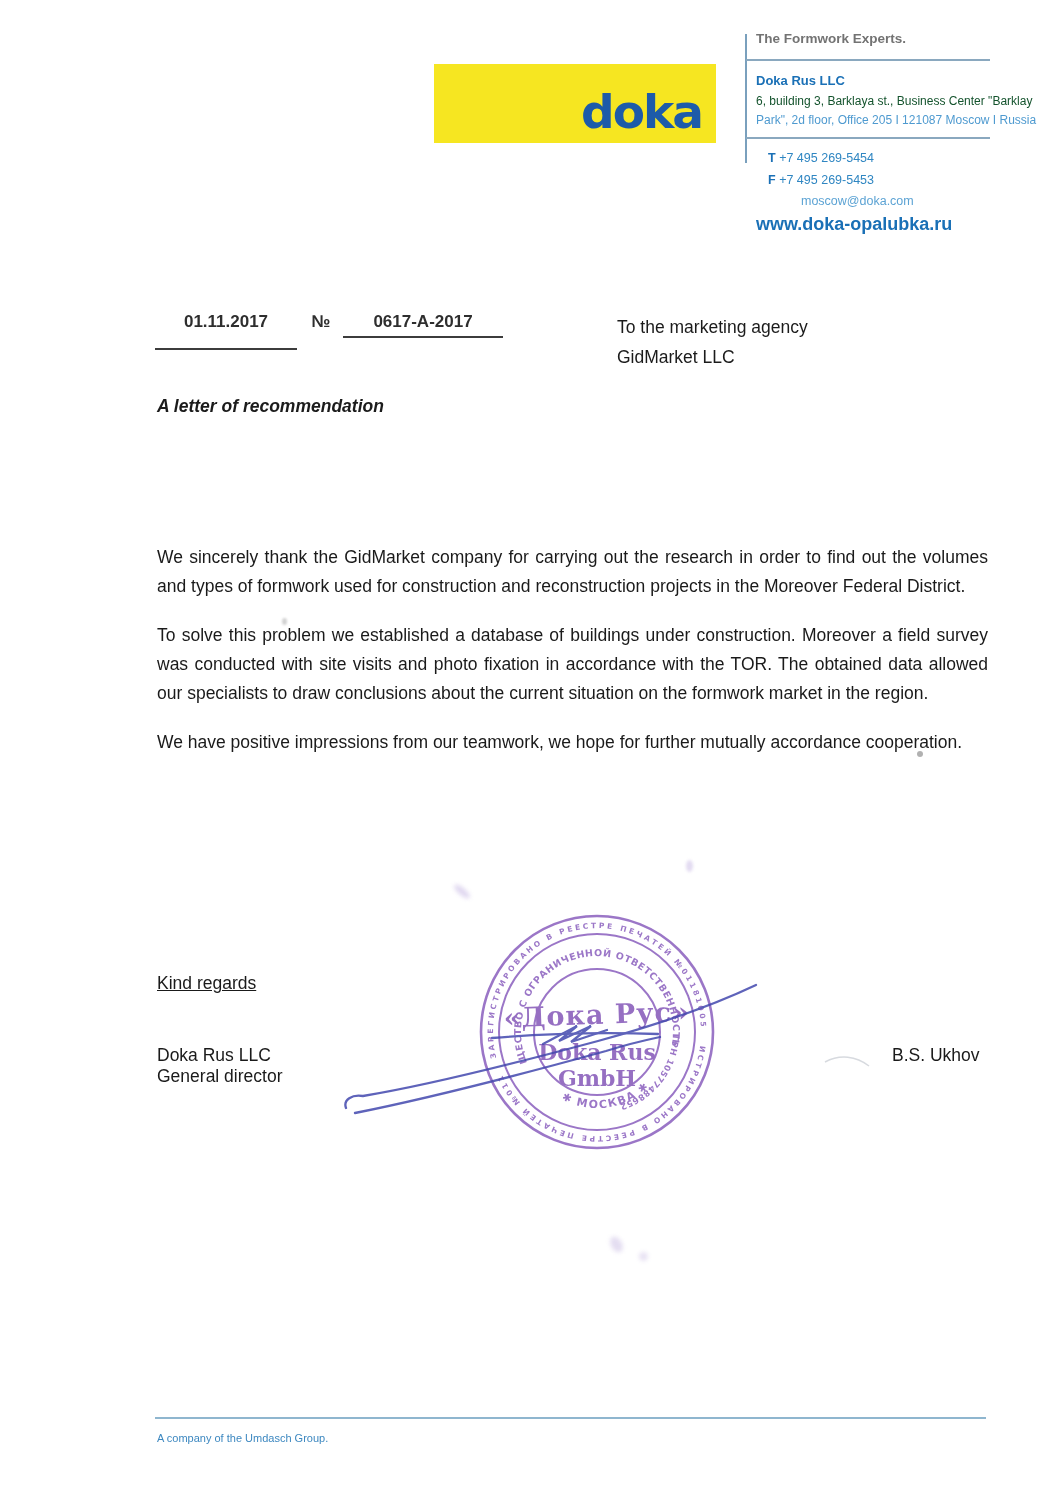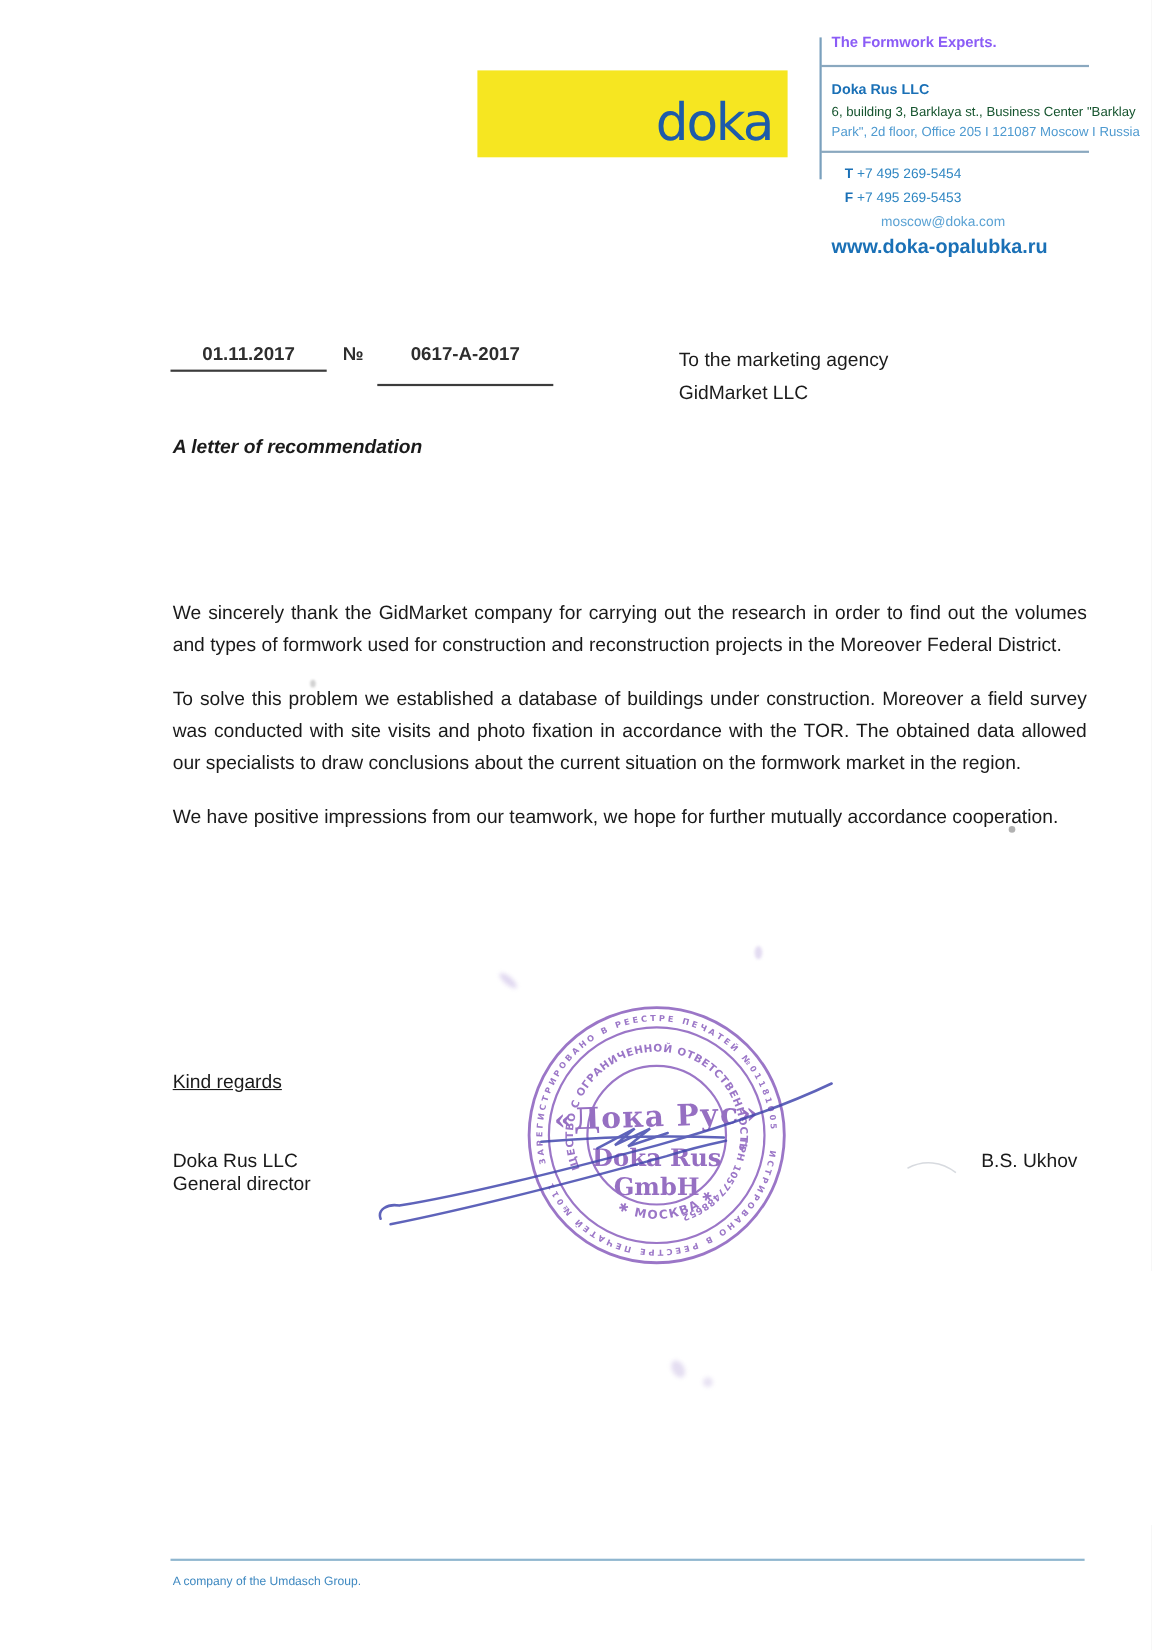--- a/index.html
+++ b/index.html
@@ -7,42 +7,42 @@
   .page {
     position:relative; width:1047px; height:1500px; margin:0 auto;
     background:#ffffff; overflow:hidden; color:#1b1b1b;
   }
   .abs { position:absolute; }
 
   
   .logo-box { left:434px; top:64px; width:282px; height:79px; background:#F6E621; }
   .logo-word {
     position:absolute; right:14px; bottom:4px;
-    font-family:"DejaVu Sans", sans-serif; font-weight:normal;
+    font-family:"DejaVu Sans", sans-serif; font-weight:bold;
     font-size:47px; letter-spacing:-2px; color:#1D5BA9;
   }
   .vrule { left:745px; top:34px; width:2px; height:129px; background:#7aa0bd; }
   .hrule1 { left:746px; top:59px; width:244px; height:1.5px; background:#8aa8bf; }
   .hrule2 { left:746px; top:137px; width:244px; height:1.5px; background:#8aa8bf; }
-  .lh-tagline { left:756px; top:31px; font-size:13.5px; font-weight:bold; color:#8b5cf6; }
+  .lh-tagline { left:756px; top:31px; font-size:13.5px; font-weight:bold; color:#737373; }
   .lh-company { left:756px; top:73px; font-size:13px; font-weight:bold; color:#1a70b6; }
   .lh-addr1 { left:756px; top:94px; font-size:12px; color:#14532d; }
   .lh-addr2 { left:756px; top:113px; font-size:12px; color:#4e9ad0; }
   .lh-line { font-size:12.5px; color:#2f86c2;margin-left:12px; }
   .lh-line b { color:#1a70b6; }
   .lh-phone { left:756px; top:151px; }
   .lh-fax { left:756px; top:173px; }
   .lh-email { left:756px; top:194px; font-size:12.5px; color:#5ca3d4;padding-left:45px; }
   .lh-web { left:756px; top:214px; font-size:18px; font-weight:bold; color:#1a70b6; }
 
   
   .ref { top:312px; font-size:17px; font-weight:bold; color:#2e2e2e; text-align:center; }
-  .ref-date { left:155px; width:142px; border-bottom:2.5px solid #3c3c3c; padding-bottom:4px; }
+  .ref-date { left:155px; width:142px; border-bottom:2.5px solid #3c3c3c; padding-bottom:16px; }
   .ref-no { left:303px; width:36px; }
-  .ref-num { left:343px; width:160px; border-bottom:2.5px solid #3c3c3c; padding-bottom:17px; }
+  .ref-num { left:343px; width:160px; border-bottom:2.5px solid #3c3c3c; padding-bottom:4px; }
 
   
   .recipient { left:617px; top:312px; font-size:17.5px; line-height:30px; color:#1b1b1b; }
   .subject { left:157px; top:396px; font-size:17.5px; font-weight:bold; font-style:italic; }
 
   
   .body-text { left:157px; top:543px; width:831px; font-size:17.5px; line-height:29px; text-align:justify; color:#1a1a1a; }
   .body-text p { margin-bottom:20px; }
 
   

